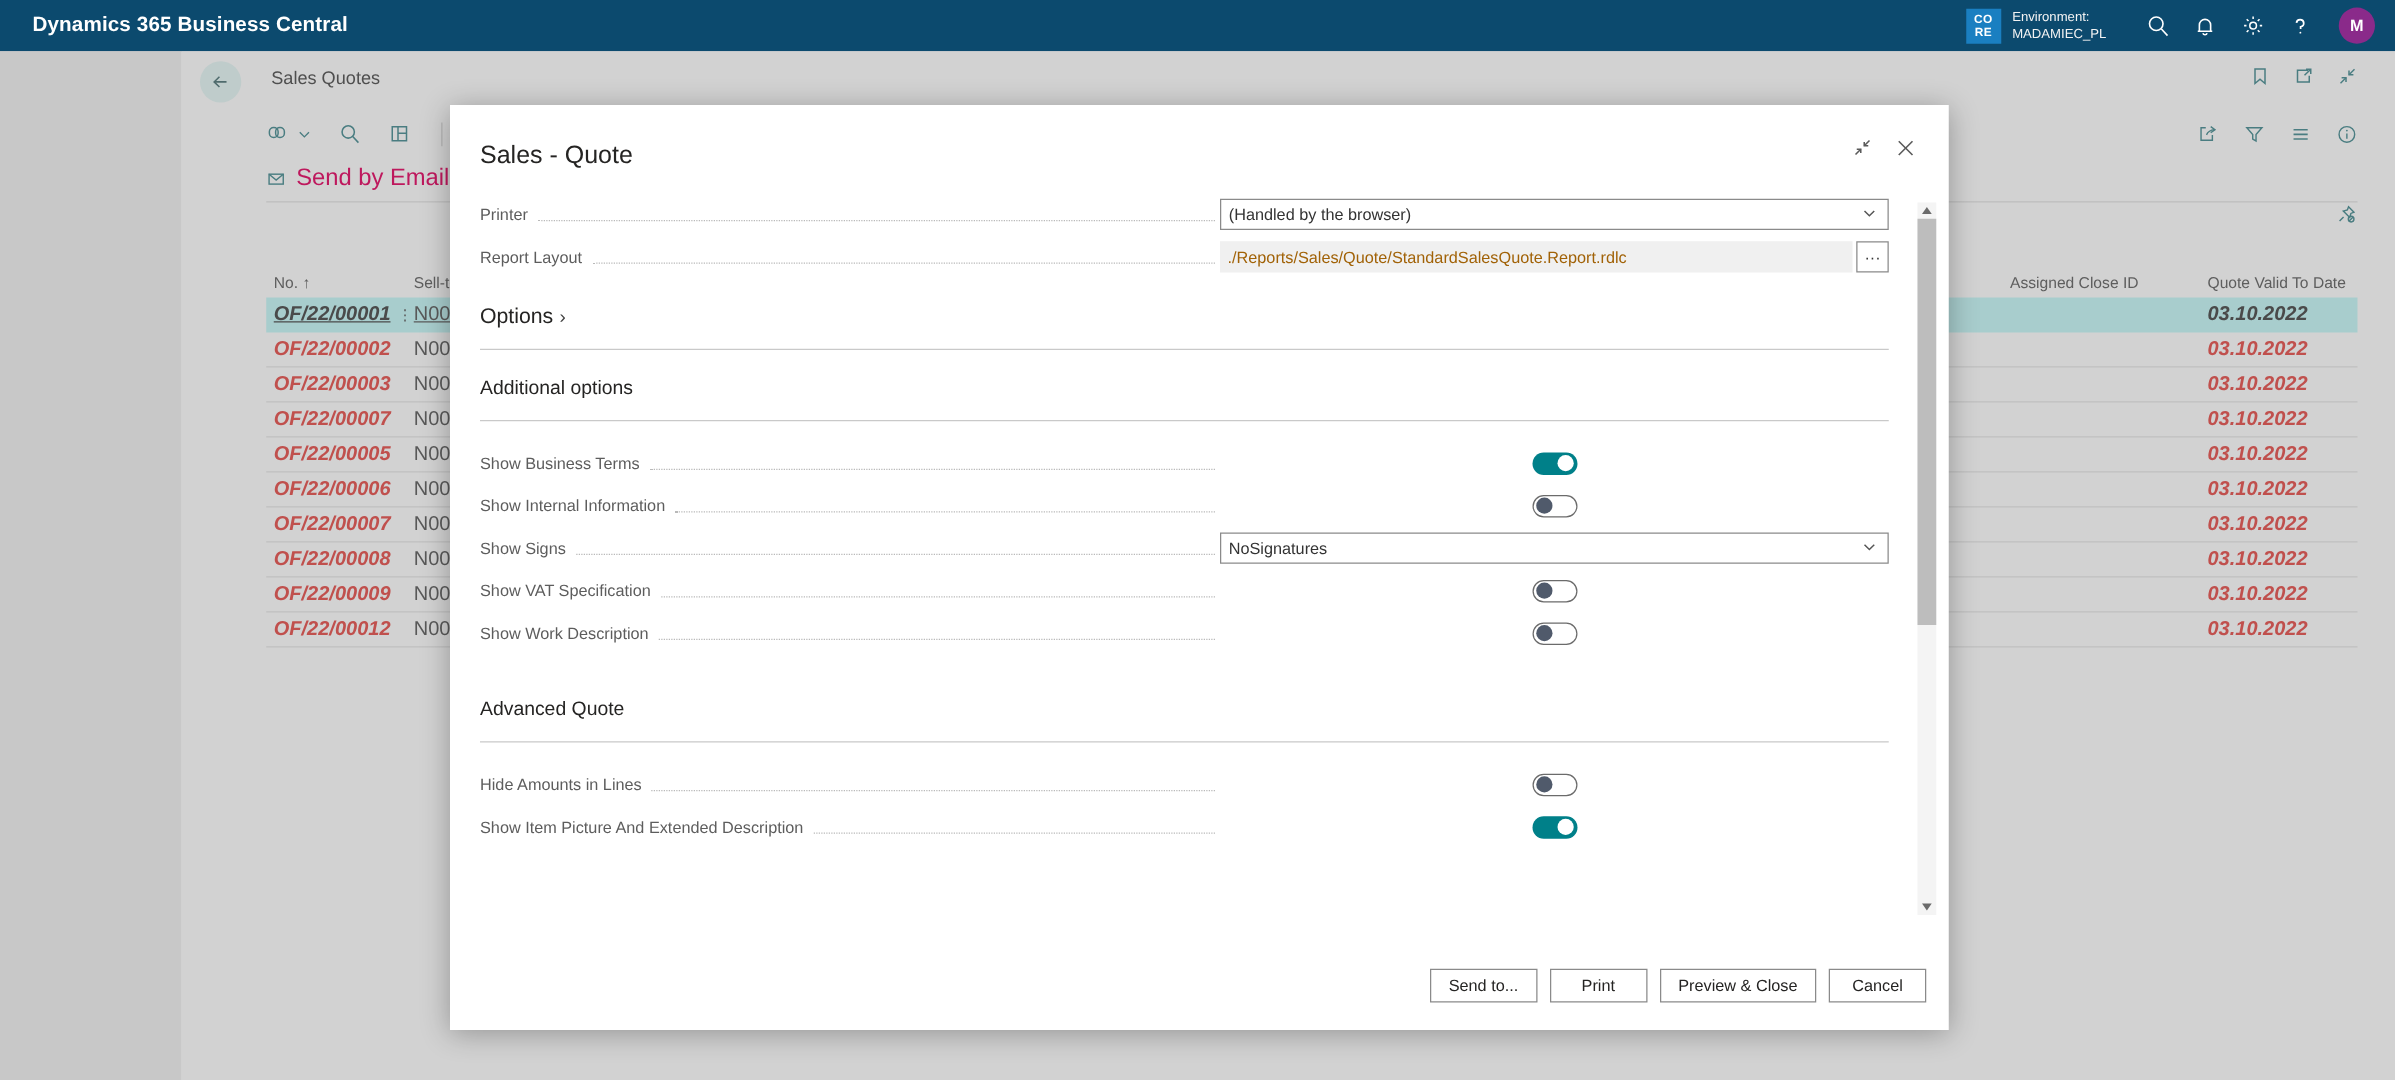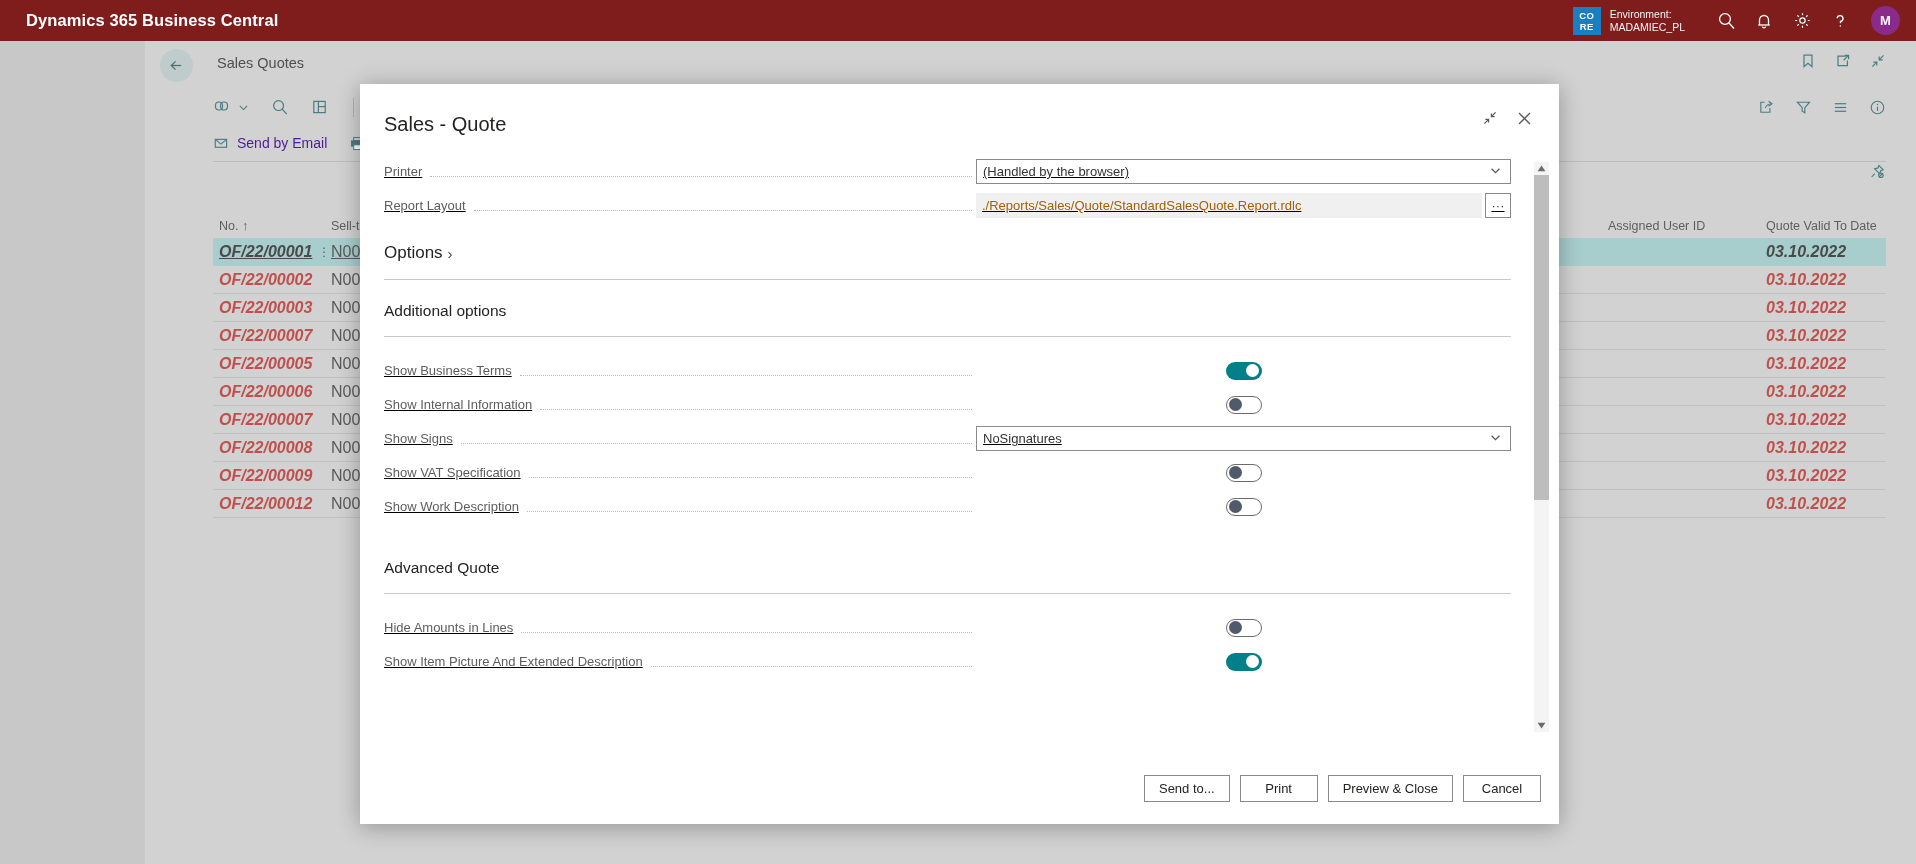--- a/index.html
+++ b/index.html
@@ -6,21 +6,21 @@
   html, body {
     width: 1916px; height: 864px;
     font-family: "Liberation Sans", sans-serif;
     background: #d2d2d2; overflow: hidden;
   }
   #app { position: relative; width: 1916px; height: 864px; }
 
   
   .topbar {
     position: absolute; left: 0; top: 0; width: 1916px; height: 41px;
-    background: #7f1d1d; display: flex; align-items: center;
+    background: #0c4a6e; display: flex; align-items: center;
   }
   .brand {
     color: #ffffff; font-size: 16.5px; font-weight: bold;
     margin-left: 26px; letter-spacing: .1px;
   }
   .top-right {
     margin-left: auto; display: flex; align-items: center; height: 41px;
   }
   .core-badge {
     width: 28px; height: 28px; background: #1a7fc1; color: #fff;
@@ -63,22 +63,22 @@
   }
   .headicons { position: absolute; right: 30px; top: 12px; display: flex; gap: 19px; }
   .ico { color: #4a7d81; display: flex; align-items: center; }
 
   .ribbon { position: relative; height: 36px; }
   .ribbon-inner {
     position: absolute; left: 68px; top: 0; right: 30px; height: 36px;
     display: flex; align-items: center; gap: 0;
   }
   .rb-item {
-    display: flex; align-items: center; gap: 7px; color: #4c1d95;
-    font-size: 14px; margin-right: 22px; white-space: nowrap;
+    display: flex; align-items: center; gap: 7px; color: #be185d;
+    font-size: 19px; margin-right: 22px; white-space: nowrap;
   }
   .rb-sep { width: 1px; height: 19px; background: #b4b4b4; margin: 0 16px 0 2px; }
   .ribbon-right { margin-left: auto; display: flex; gap: 20px; align-items: center; }
 
   .subribbon { position: relative; height: 36px; }
   .subribbon-inner {
     position: absolute; left: 68px; top: 0; right: 30px; height: 36px;
     display: flex; align-items: center;
   }
   .divline {
@@ -135,21 +135,21 @@
   }
   .modal-acts { position: absolute; right: 26px; top: 26px; display: flex; gap: 18px; }
   .modal-act { color: #5a5a5a; cursor: pointer; }
 
   .modal-body {
     position: absolute; left: 0; top: 72px; right: 0; bottom: 82px;
     overflow: hidden;
   }
   .mb-inner { position: relative; padding: 0 48px 0 24px; }
 
-  .frow { display: flex; align-items: center; height: 31px; margin-bottom: 3px; text-decoration: underline; }
+  .frow { display: flex; align-items: center; height: 31px; margin-bottom: 3px; }
   .flabel {
     font-size: 13px; color: #5d5d5d; white-space: nowrap; padding-right: 6px;
   }
   .fdots {
     flex: 1; border-bottom: 1px dotted #b9b9b9; height: 14px;
     margin: 0 4px 3px 2px; min-width: 10px;
   }
   .fctl-wide { width: 535px; position: relative; display: flex; justify-content: center; }
 
   .ctl-select {
@@ -405,21 +405,21 @@
             <line x1="10.9" y1="14.7" x2="14.3" y2="11.3"></line>
         </svg>
       </span>
     </div>
 
     <div class="table">
       <div class="thead">
         <div class="th c1">No. ↑</div>
         <div class="th c2">Sell-to Customer No.</div>
         <div class="th c3"></div>
-        <div class="th c4">Assigned User ID</div>
+        <div class="th c4">Assigned Close ID</div>
         <div class="th c5">Quote Valid To Date</div>
       </div>
       <div id="tbody">
           <div class="trow sel">
             <div class="td no" style="width: 104px;">OF/22/00001</div>
             <div class="rowdots">⋮</div>
             <div class="td cust">N000004</div>
             <div class="td mid"></div>
             <div class="td user"></div>
             <div class="td date">03.10.2022</div>

